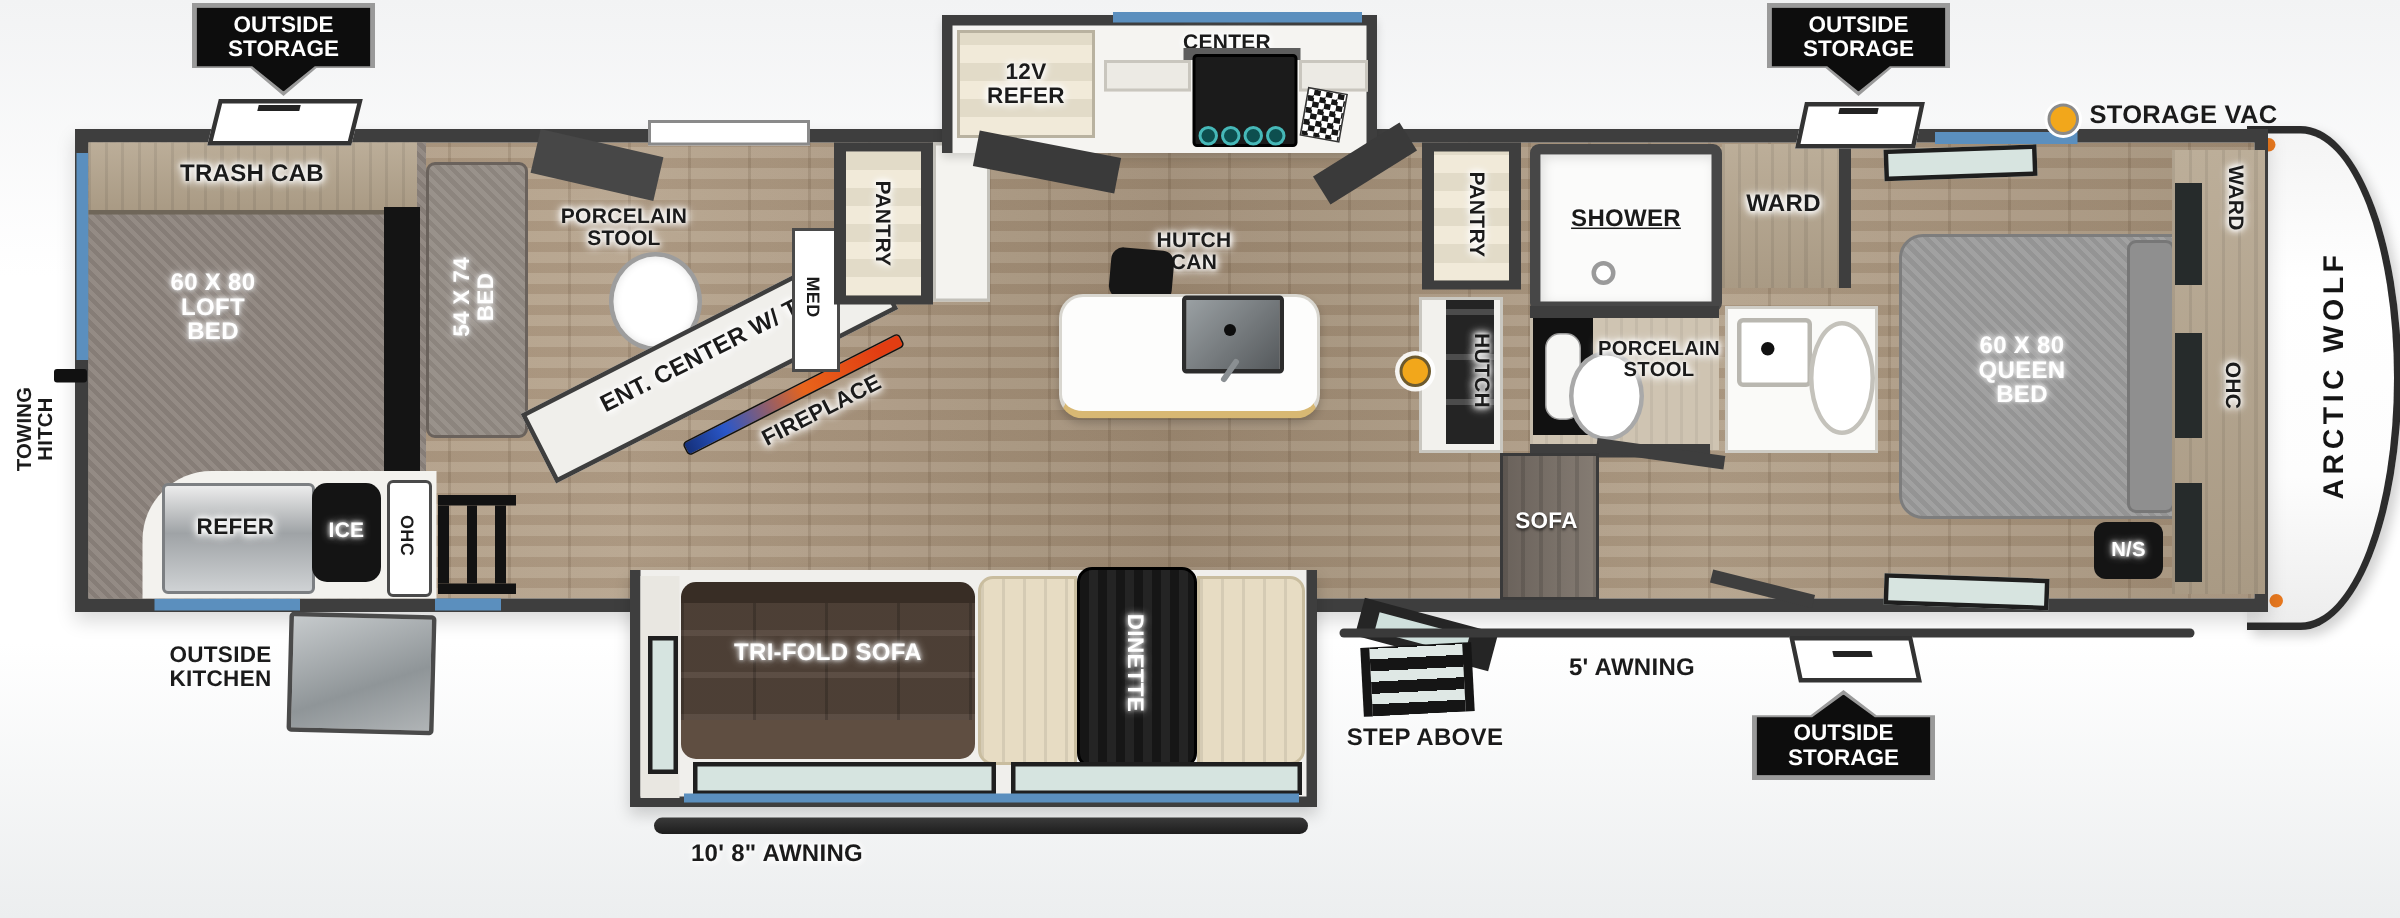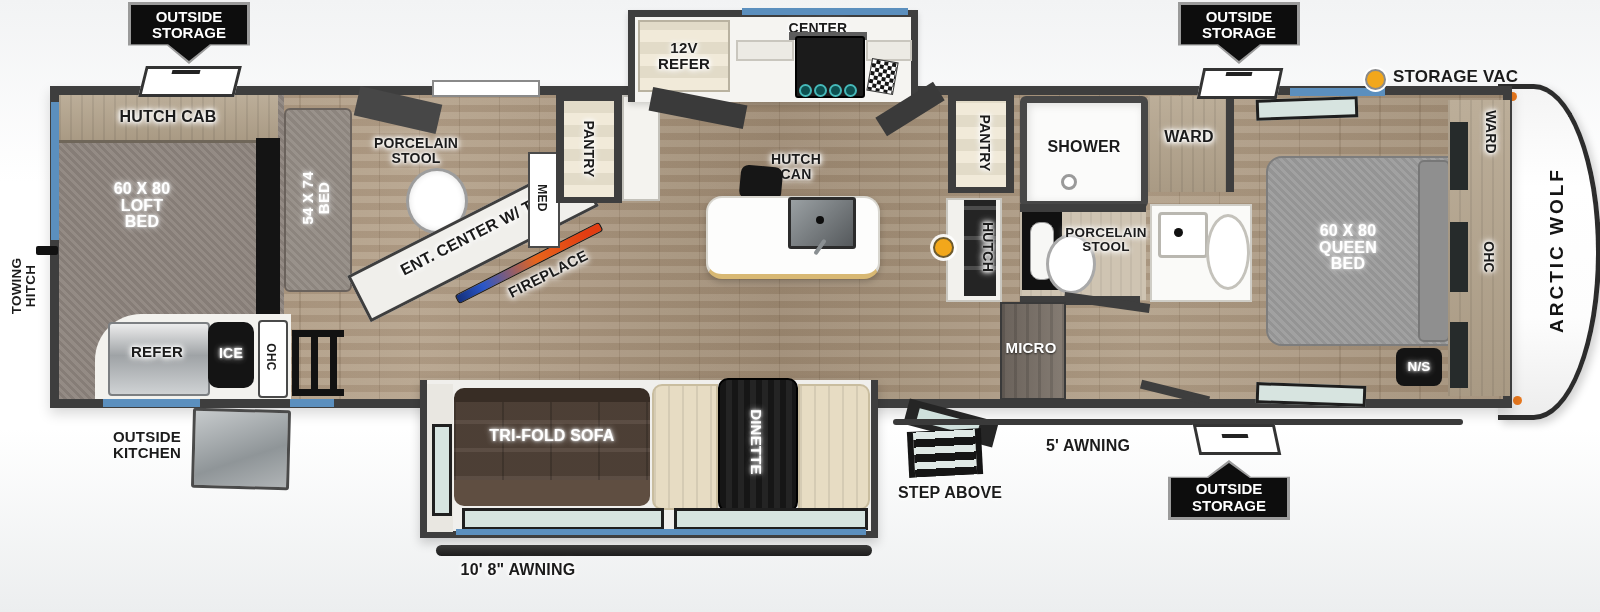--- a/index.html
+++ b/index.html
@@ -56,21 +56,21 @@
   <div class="abs wood" style="left:50px;top:86px;width:1462px;height:322px;border:9px solid #3e3e3e;box-sizing:border-box;box-shadow:0 6px 12px rgba(0,0,0,.15);"></div>
 
   <div class="abs blue" style="left:51px;top:102px;width:8px;height:138px;"></div>
   <div class="abs blue" style="left:1290px;top:88px;width:95px;height:8px;"></div>
   <div class="abs" style="left:432px;top:80px;width:104px;height:13px;background:#fff;border:2px solid #8a8a8a;"></div>
   <div class="abs blue" style="left:103px;top:399px;width:97px;height:8px;"></div>
   <div class="abs blue" style="left:290px;top:399px;width:44px;height:8px;"></div>
 
   <div class="abs carpet" style="left:59px;top:95px;width:225px;height:304px;"></div>
   <div class="abs woodlite" style="left:59px;top:95px;width:219px;height:45px;border-bottom:3px solid #6f6659;"></div>
-  <div class="lbl c" style="left:168px;top:117px;width:140px;font-size:16px;">HUTCH CAB</div>
+  <div class="lbl c" style="left:168px;top:117px;width:140px;font-size:16px;">TRASH CAB</div>
   <div class="lbl wlbl c" style="left:142px;top:206px;width:110px;font-size:16px;">60 X 80
 LOFT
 BED</div>
 
   <div class="abs" style="left:256px;top:138px;width:24px;height:184px;background:#141414;"></div>
 
   <div class="abs" style="left:284px;top:108px;width:64px;height:180px;border-radius:6px;background:repeating-linear-gradient(45deg,rgba(255,255,255,.05) 0 3px,rgba(0,0,0,.05) 3px 6px),#948c85;border:2px solid #6a625c;"></div>
   <div class="lbl wlbl rm90" style="left:316px;top:198px;width:120px;font-size:15px;">54 X 74
 BED</div>
 
@@ -130,21 +130,21 @@
   <div class="abs wall" style="left:948px;top:95px;width:66px;height:98px;"></div>
   <div class="abs cream" style="left:956px;top:101px;width:50px;height:86px;"></div>
   <div class="lbl r90" style="left:985px;top:143px;width:100px;font-size:14px;">PANTRY</div>
 
   <div class="abs" style="left:946px;top:198px;width:52px;height:100px;background:#f2f1ed;border:2px solid #c9c7c0;"></div>
   <div class="abs" style="left:964px;top:200px;width:32px;height:96px;background:repeating-linear-gradient(0deg,#242424 0 26px,#4c4c4c 26px 30px);"></div>
   <div class="lbl r90" style="left:988px;top:247px;width:90px;font-size:14px;">HUTCH</div>
   <div class="abs" style="left:933px;top:237px;width:17px;height:17px;border-radius:50%;background:#f2a71b;border:2px solid #6d5a2e;box-shadow:0 0 0 3px rgba(255,255,255,.9);"></div>
 
   <div class="abs" style="left:1020px;top:96px;width:128px;height:112px;background:#fbfbfa;border:7px solid #474747;border-radius:6px;box-sizing:border-box;box-shadow:inset 2px 2px 8px rgba(0,0,0,.12);"></div>
-  <div class="lbl c" style="left:1084px;top:147px;width:110px;font-size:16px;">SHOWER</div>
+  <div class="lbl c" style="left:1084px;top:147px;width:110px;font-size:16px;text-decoration:underline;">SHOWER</div>
   <div class="abs" style="left:1061px;top:174px;width:10px;height:10px;border-radius:50%;background:#fff;border:3px solid #9a9a9a;"></div>
 
   <div class="abs woodlite" style="left:1148px;top:96px;width:86px;height:96px;border-right:8px solid #3e3e3e;box-sizing:border-box;"></div>
   <div class="lbl c" style="left:1189px;top:137px;width:90px;font-size:16px;">WARD</div>
 
   <div class="abs wall" style="left:1020px;top:204px;width:126px;height:8px;"></div>
   <div class="abs" style="left:1020px;top:212px;width:126px;height:88px;background:repeating-linear-gradient(90deg,rgba(0,0,0,.05) 0 2px,rgba(0,0,0,0) 2px 10px),#cfc4b2;"></div>
   <div class="abs" style="left:1022px;top:212px;width:40px;height:78px;background:#111;"></div>
   <div class="abs" style="left:1030px;top:222px;width:22px;height:56px;background:#f7f7f5;border:1px solid #999;border-radius:10px;"></div>
   <div class="abs" style="left:1046px;top:234px;width:44px;height:54px;background:#fff;border:3px solid #a9a9a9;border-radius:50%;"></div>
@@ -153,21 +153,21 @@
 
   <div class="abs" style="left:1150px;top:204px;width:98px;height:94px;background:#fafaf8;border:2px solid #cfcdc6;"></div>
   <div class="abs" style="left:1158px;top:212px;width:44px;height:40px;background:#fff;border:3px solid #b9b7b0;border-radius:4px;"></div>
   <div class="abs" style="left:1174px;top:228px;width:9px;height:9px;border-radius:50%;background:#111;"></div>
   <div class="abs" style="left:1206px;top:214px;width:38px;height:70px;background:#fff;border:3px solid #c4c2bb;border-radius:50%;"></div>
   <div class="abs wall" style="left:1020px;top:296px;width:120px;height:9px;"></div>
   <div class="abs wall" style="left:1140px;top:388px;width:70px;height:9px;transform:rotate(14deg);"></div>
   <div class="abs wall" style="left:1064px;top:298px;width:86px;height:9px;transform:rotate(8deg);"></div>
 
   <div class="abs" style="left:1000px;top:302px;width:62px;height:94px;background:repeating-linear-gradient(90deg,rgba(0,0,0,.12) 0 3px,rgba(0,0,0,0) 3px 12px),linear-gradient(90deg,#6a625b,#857c73);border:2px solid #3a3a3a;"></div>
-  <div class="lbl wlbl c" style="left:1031px;top:348px;width:70px;font-size:15px;text-shadow:0 1px 2px rgba(0,0,0,.7);">MICRO</div>
+  <div class="lbl wlbl c" style="left:1031px;top:348px;width:70px;font-size:15px;text-shadow:0 1px 2px rgba(0,0,0,.7);">SOFA</div>
 
   <div class="abs" style="left:1256px;top:98px;width:96px;height:15px;background:#d7e4e0;border:3px solid #1e1e1e;transform:rotate(-2deg);"></div>
   <div class="abs" style="left:1256px;top:384px;width:104px;height:15px;background:#d7e4e0;border:3px solid #1e1e1e;transform:rotate(2deg);"></div>
 
   <div class="abs" style="left:1266px;top:156px;width:184px;height:186px;border-radius:16px 0 0 16px;background:repeating-linear-gradient(45deg,rgba(255,255,255,.05) 0 3px,rgba(0,0,0,.05) 3px 6px),#9c9c9c;border:2px solid #7d7d7d;"></div>
   <div class="abs" style="left:1418px;top:160px;width:28px;height:178px;background:#8f8f8f;border:2px solid #777;border-radius:6px;"></div>
   <div class="lbl wlbl c" style="left:1348px;top:248px;width:110px;font-size:16px;">60 X 80
 QUEEN
 BED</div>
   <div class="abs" style="left:1396px;top:348px;width:46px;height:38px;border-radius:8px;background:#141414;"></div>

